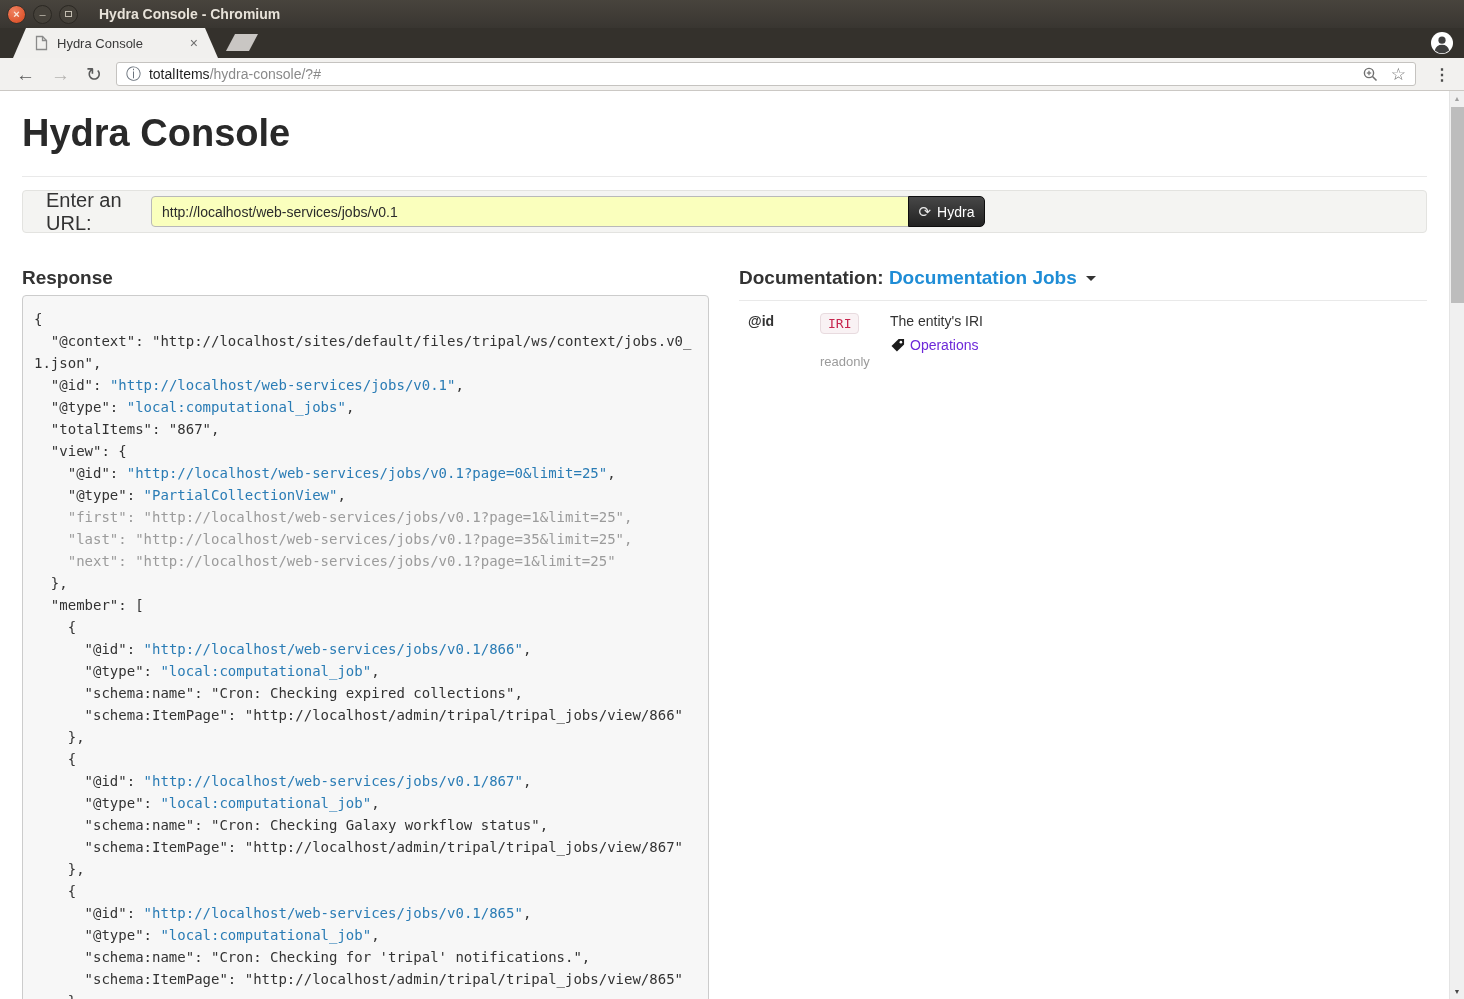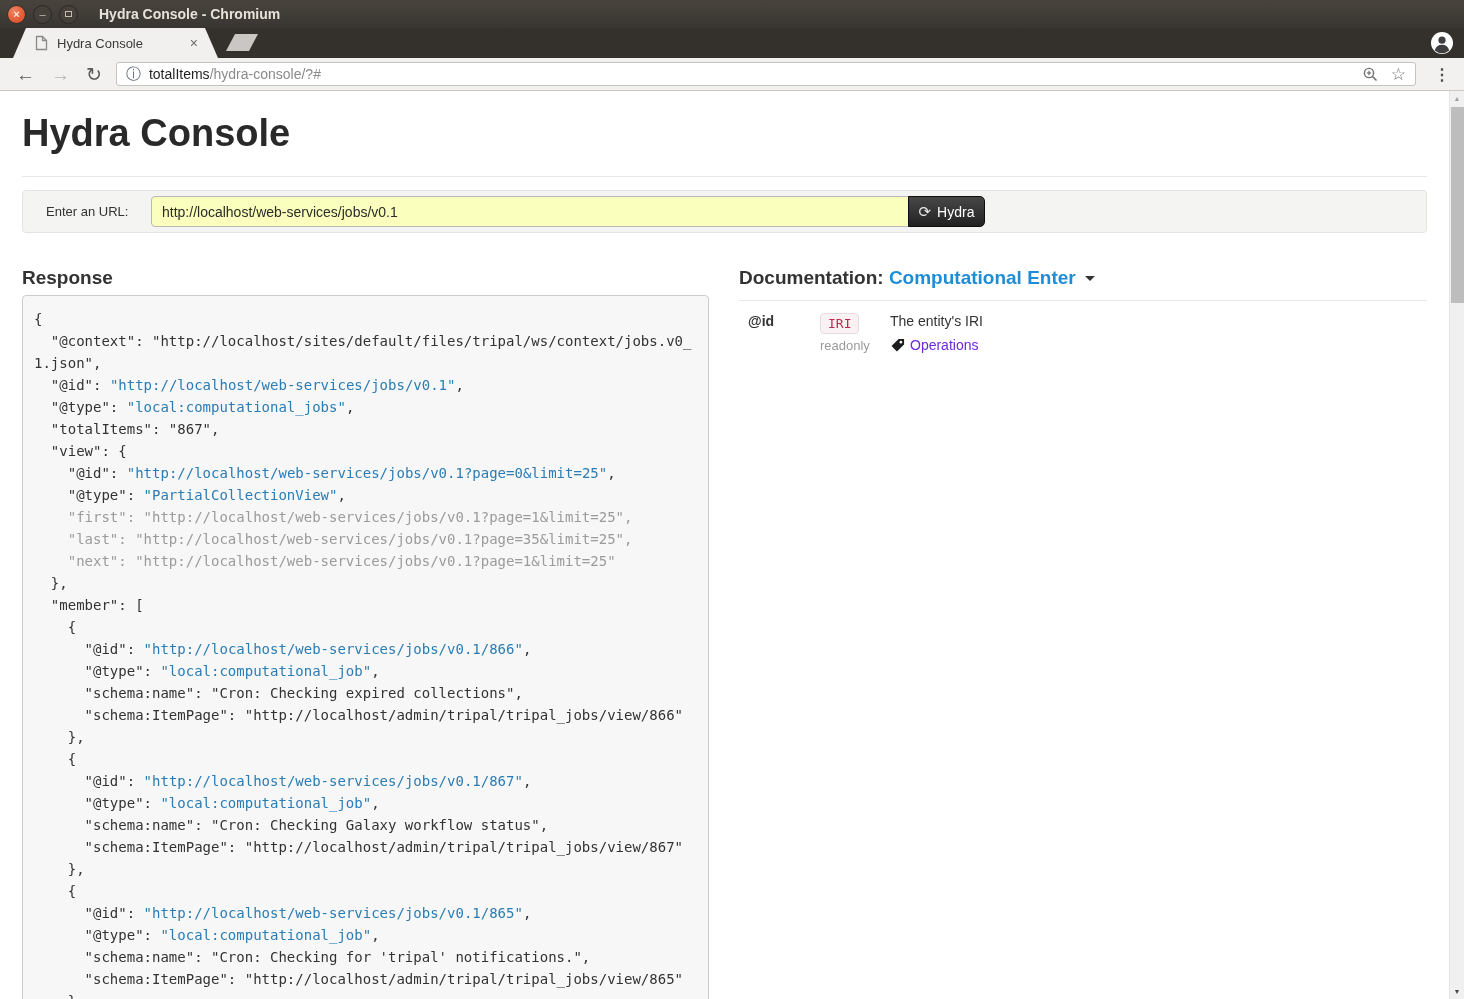--- a/index.html
+++ b/index.html
@@ -40,21 +40,21 @@
   .sb-up { position:absolute; top:4px; left:0; width:100%; text-align:center; font-size:7px; color:#a0a0a0; }
   .sb-thumb { position:absolute; top:16px; left:1px; width:13px; height:196px; background:#bdbdbd; }
   .sb-down { position:absolute; bottom:4px; left:0; width:100%; text-align:center; font-size:7px; color:#474747; }
 
   
   .content { position:absolute; left:0; top:91px; width:1449px; height:908px; padding:0 22px; }
   .page-title { font-size:38px; line-height:42px; font-weight:bold; color:#292929; margin:21px 0 0 0; }
   .title-hr { border:0; border-top:1px solid #e9e9e9; margin:22px 0 13px 0; }
 
   .well { background:#f4f4f2; border:1px solid #e3e3e0; border-radius:4px; height:43px; display:flex; align-items:center; padding-left:23px; }
-  .well-label { font-size:13px; color:#333; width:105px; }
+  .well-label { font-size:20px; color:#333; width:105px; }
   .url-input { width:758px; height:31px; background:#FAFFBD; border:1px solid #b9b9b9; border-radius:4px 0 0 4px; padding:0 10px; font-size:14px; color:#2b2b2b; font-family:"Liberation Sans", sans-serif; outline:none; }
   .load-btn { height:31px; width:77px; margin-left:-1px; background:linear-gradient(#474747,#222); color:#fff; border:1px solid #0e0e0e; border-radius:0 5px 5px 0; font-size:14px; font-family:"Liberation Sans", sans-serif; display:inline-flex; align-items:center; justify-content:center; gap:6px; }
   .refresh-ico { font-size:15px; line-height:1; color:#e8e8e8; }
 
   .cols { display:flex; margin-top:34px; }
   .col-left { width:687px; }
   .col-right { width:688px; margin-left:30px; }
 
   .section-h { font-size:19px; line-height:22px; font-weight:bold; color:#333; }
   .response-pre { margin-top:6px; width:687px; height:742px; background:#f7f7f7; border:1px solid #ccc; border-radius:4px; padding:12px 11px; overflow:hidden;
@@ -65,21 +65,21 @@
 
   .doc-h { font-size:19px; line-height:22px; font-weight:bold; color:#333; }
   .doc-link { color:#1f8dd6; }
   .caret { display:inline-block; width:0; height:0; border-left:5px solid transparent; border-right:5px solid transparent; border-top:5px solid #333; margin-left:9px; vertical-align:middle; }
   .doc-desc { font-size:14px; color:#333; margin-top:12px; line-height:20px; }
   .doc-hr { border:0; border-top:1px solid #e9e9e9; margin:11px 0 0 0; }
   .prop-row { display:flex; padding:12px 0 0 9px; }
   .prop-name { width:72px; font-size:14px; font-weight:bold; color:#333; }
   .prop-mid { width:70px; }
   .badge-iri { display:inline-block; font-family:"DejaVu Sans Mono", monospace; font-size:13px; color:#c7254e; background:#f9f2f4; border:1px solid #e8dbdf; border-radius:4px; padding:2px 7px; }
-  .readonly { font-size:13px; color:#9b9b9b; margin-top:4px; }
+  .readonly { font-size:13px; color:#9b9b9b; margin-top:20px; }
   .prop-desc { font-size:14px; color:#333; }
   .ops { margin-top:8px; display:flex; align-items:center; gap:5px; }
   .ops a { font-size:14px; color:#6d28d9; text-decoration:none; }
   svg { display:block; }
 </style>
 </head>
 <body>
 
 <div class="titlebar">
   <span class="winbtn close">×</span>
@@ -181,21 +181,21 @@
           <div><span>      "@type": </span><span class="tok-l">"local:computational_job"</span><span>,</span></div>
           <div><span>      "schema:name": "Cron: Checking for 'tripal' notifications.",</span></div>
           <div><span>      "schema:ItemPage": "http://localhost/admin/tripal/tripal_jobs/view/865"</span></div>
           <div><span>    },</span></div>
         </div>
     </div>
 
     <div class="col-right">
       <div class="doc-h">
         <span>Documentation:</span>
-        <a href="#" class="doc-link" style="text-decoration:none;">Computational Enter</a><span class="caret"></span>
+        <a href="#" class="doc-link" style="text-decoration:none;">Documentation Jobs</a><span class="caret"></span>
       </div>
       <hr class="doc-hr">
       <div class="prop-row">
         <div class="prop-name">@id</div>
         <div class="prop-mid">
           <span class="badge-iri">IRI</span>
           <div class="readonly">readonly</div>
         </div>
         <div>
           <div class="prop-desc">The entity's IRI</div>

